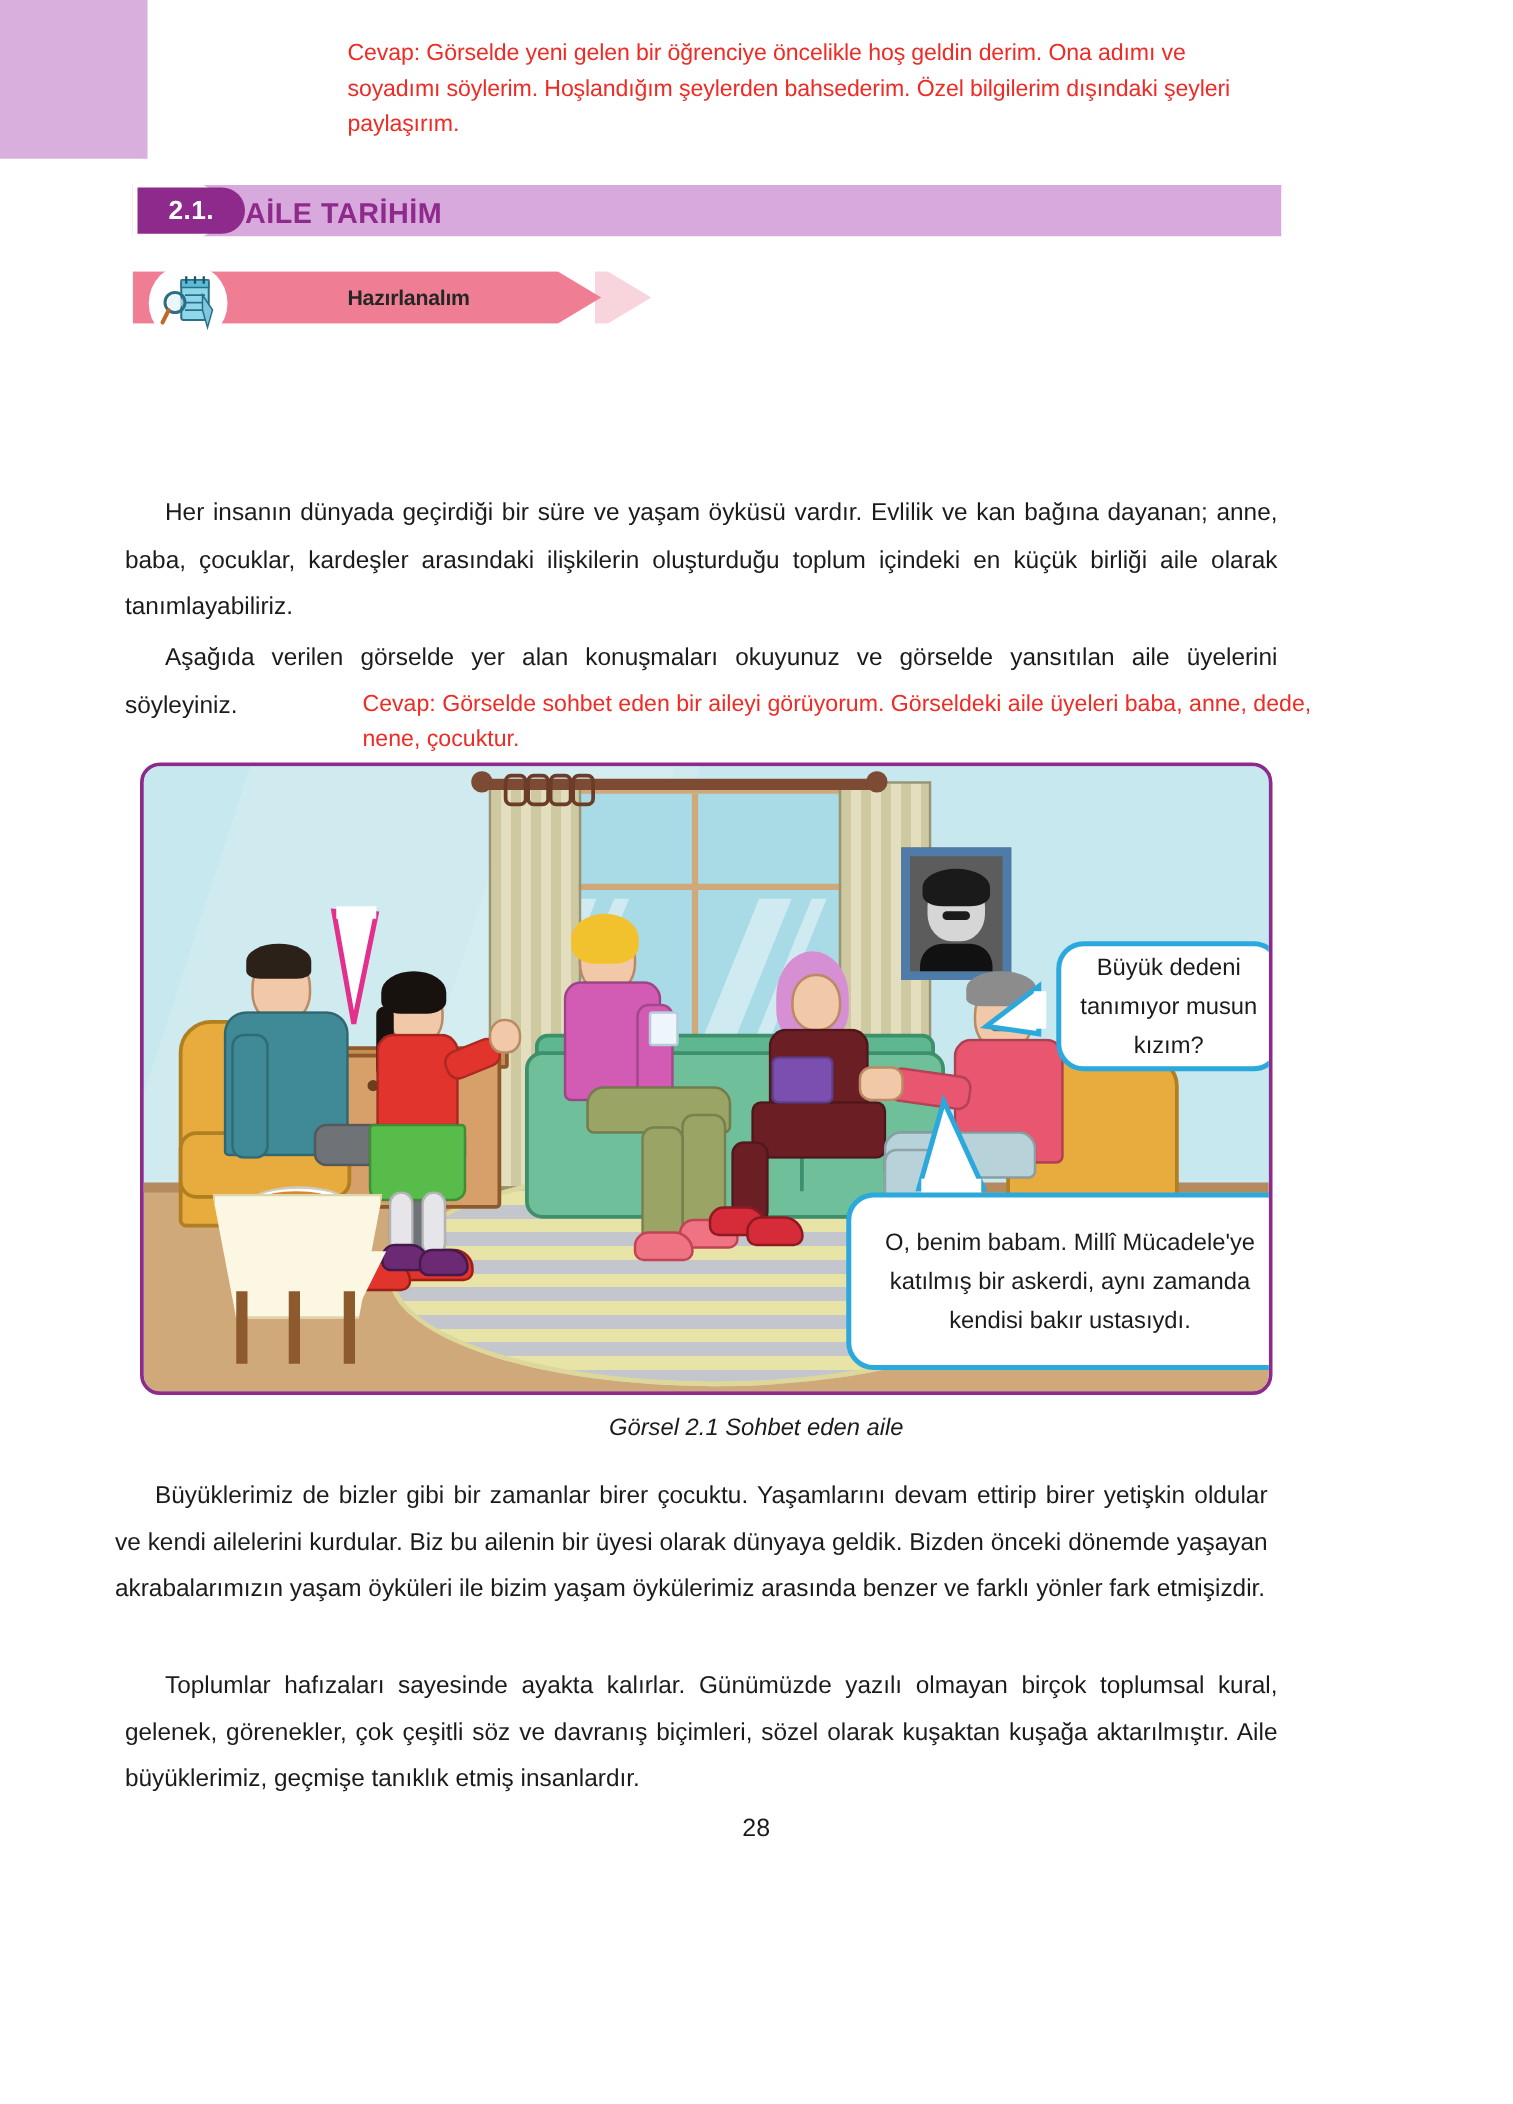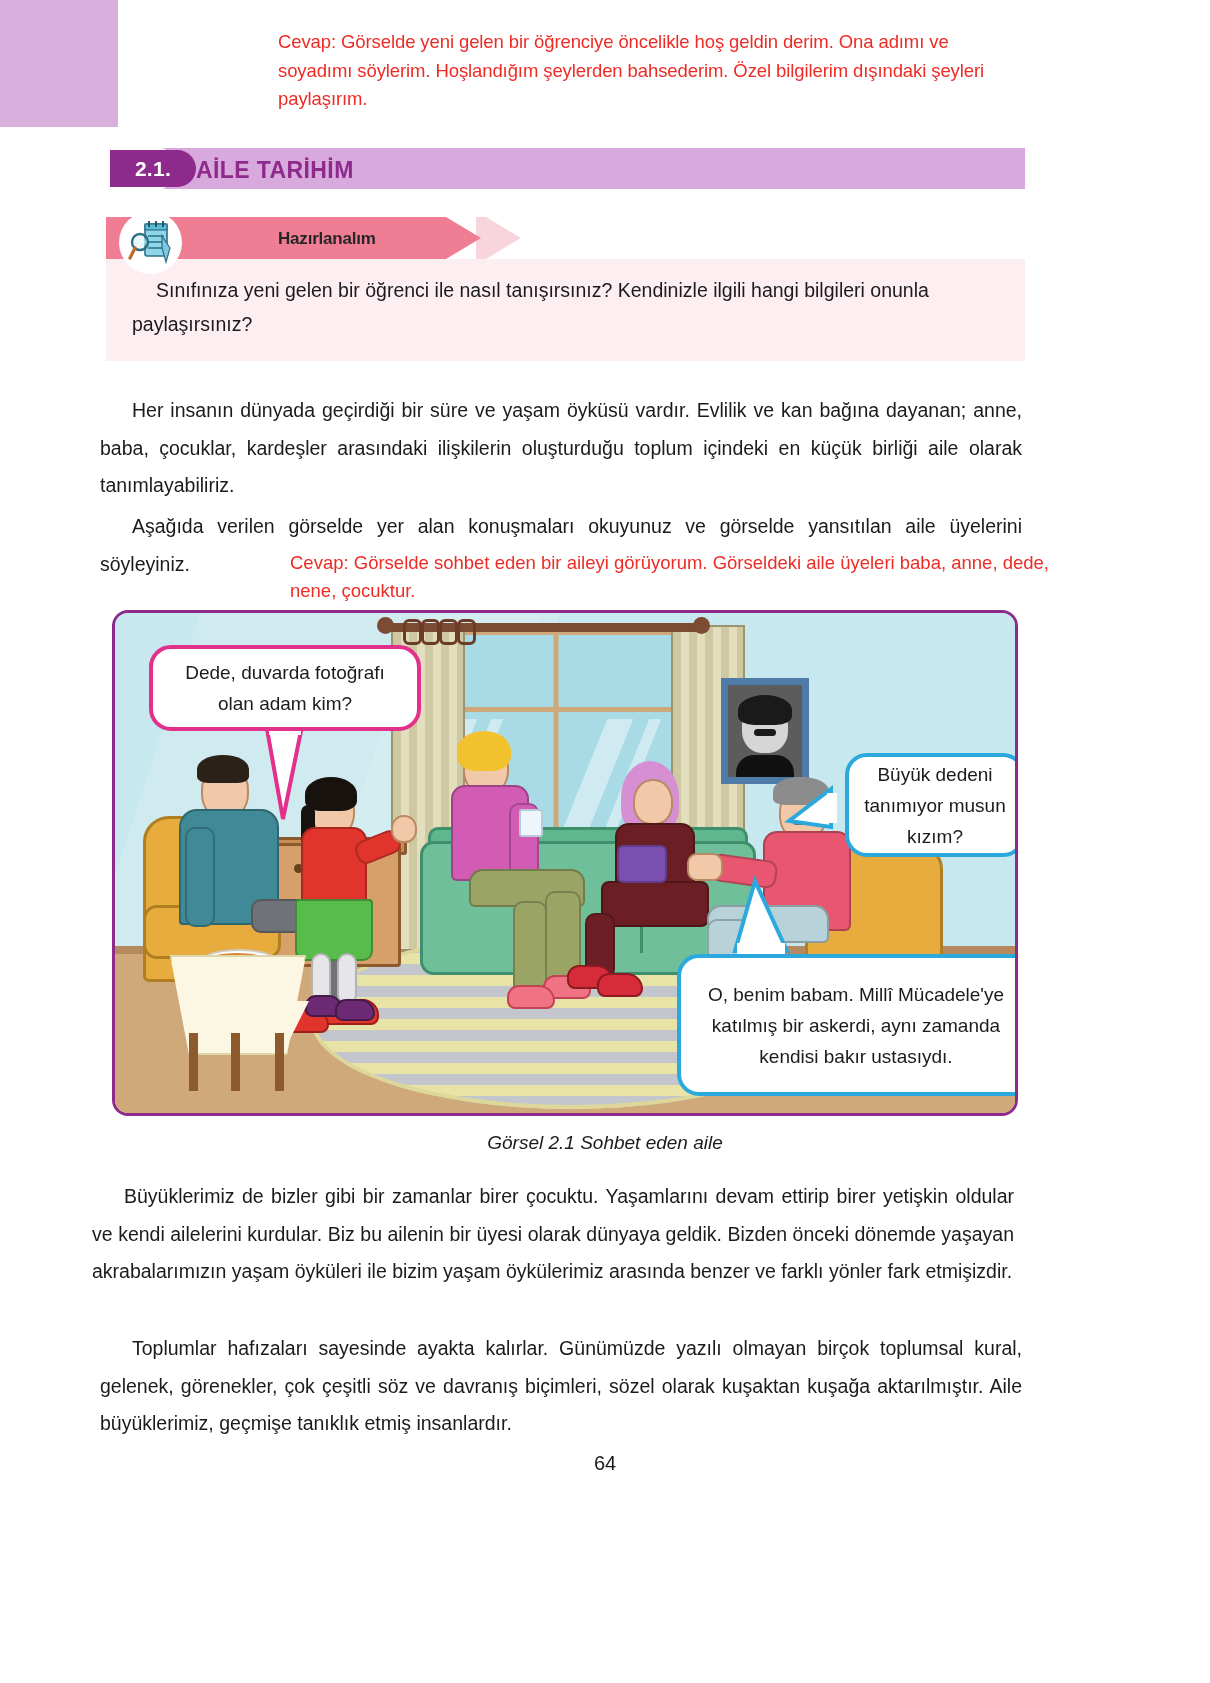--- a/index.html
+++ b/index.html
@@ -404,23 +404,20 @@
         <line x1="23" y1="3" x2="23" y2="9" stroke="#1b4f63" stroke-width="1.8"></line>
         <line x1="30" y1="3" x2="30" y2="9" stroke="#1b4f63" stroke-width="1.8"></line>
         <line x1="37" y1="3" x2="37" y2="9" stroke="#1b4f63" stroke-width="1.8"></line>
         <circle cx="14" cy="24" r="8" fill="none" stroke="#2a6f87" stroke-width="2.4"></circle>
         <circle cx="14" cy="24" r="6" fill="#dff3f9" opacity="0.7"></circle>
         <line x1="9" y1="30" x2="4" y2="40" stroke="#c06a2a" stroke-width="3.2" stroke-linecap="round"></line>
         <path d="M36 18 L44 30 L40 44 L36 30 Z" fill="#7ec7de" stroke="#2a6f87" stroke-width="1.2"></path>
       </svg>
     </div>
   </div>
-  <div class="prep-body">
-    <span class="indent">Sınıfınıza yeni gelen bir öğrenci ile nasıl tanışırsınız? Kendinizle ilgili hangi bilgileri onunla paylaşırsınız?</span>
-  </div>
 </div>
 
 <div class="para" id="para1"><span class="indent-first"></span><span>Her insanın dünyada geçirdiği bir süre ve yaşam öyküsü vardır. Evlilik ve kan bağına dayanan; anne, baba, çocuklar, kardeşler arasındaki ilişkilerin oluşturduğu toplum içindeki en küçük birliği aile olarak tanımlayabiliriz.</span></div>
 
 <div class="para" id="para2"><span class="indent-first"></span><span>Aşağıda verilen görselde yer alan konuşmaları okuyunuz ve görselde yansıtılan aile üyelerini söyleyiniz.</span></div>
 
 <div class="answer-inline">Cevap: Görselde sohbet eden bir aileyi görüyorum. Görseldeki aile üyeleri baba, anne, dede, nene, çocuktur.</div>
 
 <div class="illus">
   <div class="wall"></div>
@@ -544,30 +541,27 @@
 
   <svg style="position:absolute;left:0;top:0;width:900px;height:500px;pointer-events:none;">
     <polygon points="152,116 186,118 168,206" fill="#ffffff" stroke="#e3308d" stroke-width="4"></polygon>
     <polygon points="716,176 716,214 674,208" fill="#ffffff" stroke="#2ba9dd" stroke-width="4"></polygon>
     <polygon points="620,338 672,338 640,268" fill="#ffffff" stroke="#2ba9dd" stroke-width="4"></polygon>
     <rect x="154" y="112" width="32" height="10" fill="#ffffff"></rect>
     <rect x="712" y="180" width="10" height="30" fill="#ffffff"></rect>
     <rect x="622" y="330" width="48" height="12" fill="#ffffff"></rect>
   </svg>
 
-  <div class="bubble bubble-pink" id="bubble1">
-    <div class="bubble-text">Dede, duvarda fotoğrafı olan adam kim?</div>
-  </div>
   <div class="bubble bubble-blue" id="bubble2">
     <div class="bubble-text">Büyük dedeni tanımıyor musun kızım?</div>
   </div>
   <div class="bubble bubble-blue" id="bubble3">
     <div class="bubble-text">O, benim babam. Millî Mücadele'ye katılmış bir askerdi, aynı zamanda kendisi bakır ustasıydı.</div>
   </div>
 </div>
 
 <div class="caption">Görsel 2.1 Sohbet eden aile</div>
 
 <div class="para" id="para3"><span class="indent-first"></span><span>Büyüklerimiz de bizler gibi bir zamanlar birer çocuktu. Yaşamlarını devam ettirip birer yetişkin oldular ve kendi ailelerini kurdular. Biz bu ailenin bir üyesi olarak dünyaya geldik. Bizden önceki dönemde yaşayan akrabalarımızın yaşam öyküleri ile bizim yaşam öykülerimiz arasında benzer ve farklı yönler fark etmişizdir.</span></div>
 
 <div class="para" id="para4"><span class="indent-first"></span><span>Toplumlar hafızaları sayesinde ayakta kalırlar. Günümüzde yazılı olmayan birçok toplumsal kural, gelenek, görenekler, çok çeşitli söz ve davranış biçimleri, sözel olarak kuşaktan kuşağa aktarılmıştır. Aile büyüklerimiz, geçmişe tanıklık etmiş insanlardır.</span></div>
 
-<div class="page-number">64</div>
+<div class="page-number">28</div>
 
 </body></html>

